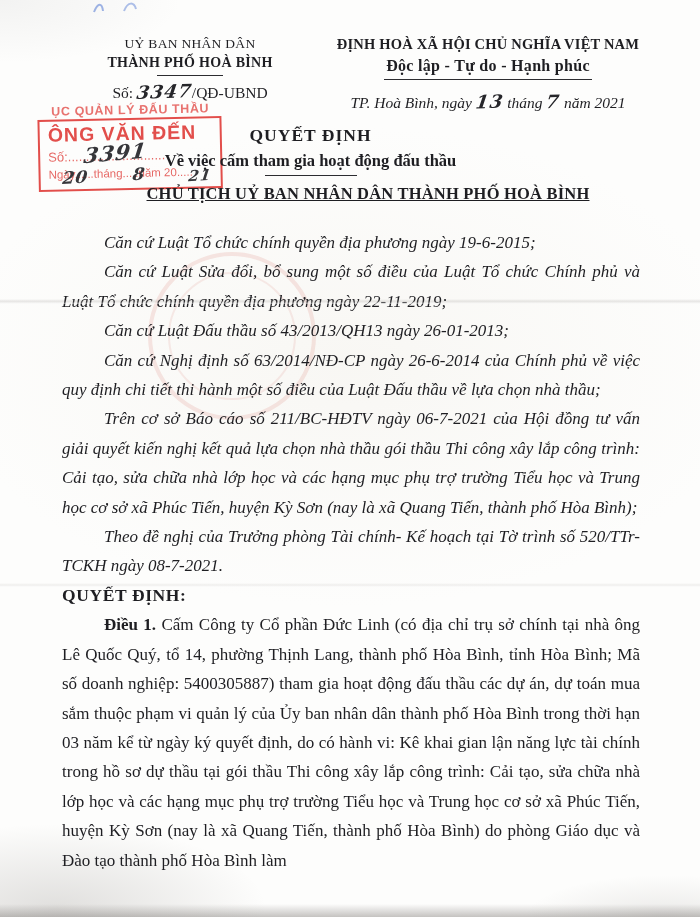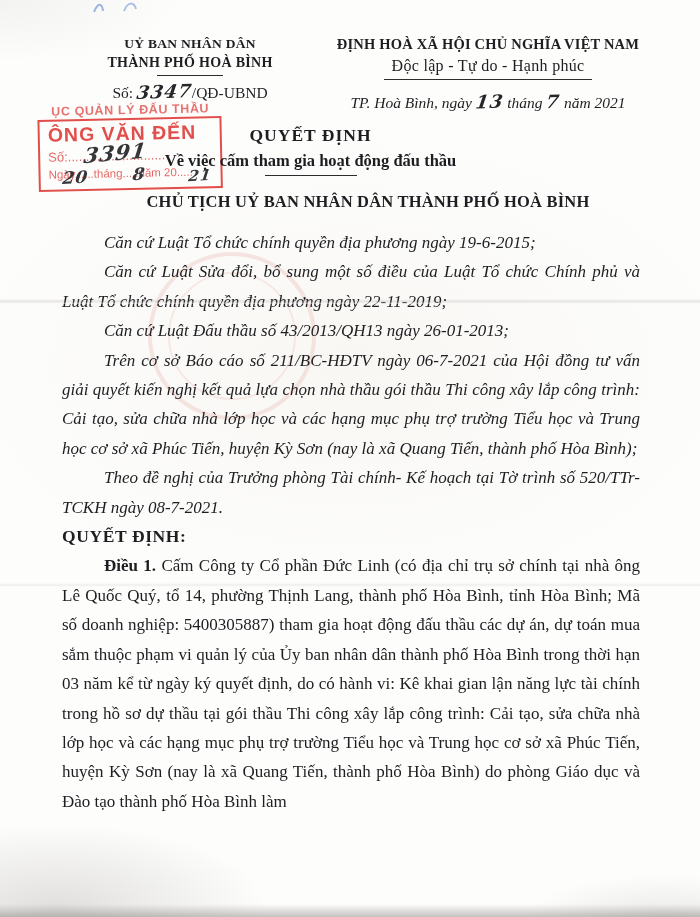--- a/index.html
+++ b/index.html
@@ -12,27 +12,27 @@
       radial-gradient(ellipse 200px 60px at 95% 100%, rgba(120,115,110,0.14), rgba(0,0,0,0) 70%),
       radial-gradient(ellipse 260px 90px at 0% 0%, rgba(150,150,150,0.10), rgba(0,0,0,0) 70%),
       radial-gradient(ellipse 500px 300px at 50% 40%, rgba(245,243,238,0.6), rgba(0,0,0,0) 80%),
       #fdfdfc;
     overflow:hidden;
     font-family:"Liberation Serif", serif;
     color:#1e1e22;
   }
   
   .hdr-left{position:absolute;left:84px;top:36px;width:212px;text-align:center;}
-  .hdr-left .l1{font-weight:bold;font-size:13.5px;letter-spacing:0.3px;}
+  .hdr-left .l1{font-weight:normal;font-size:13.5px;letter-spacing:0.3px;}
   .hdr-left .l2{font-weight:bold;font-size:14px;letter-spacing:0.3px;margin-top:3px;}
   .rule-left{width:66px;border-top:1.6px solid #2c2c30;margin:4px auto 0;}
   .so-line{margin-top:7px;font-size:15.5px;white-space:nowrap;}
   .hdr-right{position:absolute;left:316px;top:36px;width:344px;text-align:center;}
   .hdr-right .l1{font-weight:bold;font-size:14.5px;white-space:nowrap;letter-spacing:0.2px;}
-  .hdr-right .l2{font-weight:normal;font-size:16px;margin-top:4px;letter-spacing:0.3px;}
+  .hdr-right .l2{font-weight:bold;font-size:16px;margin-top:4px;letter-spacing:0.3px;}
   .rule-right{width:208px;border-top:1.7px solid #2c2c30;margin:4px auto 0;}
   .date-line{margin-top:13px;font-style:italic;font-size:15.5px;white-space:nowrap;}
   
   .hand{
     font-family:"DejaVu Serif", serif;
     font-style:italic;font-weight:bold;
     display:inline-block;transform:skewX(-10deg) rotate(-2deg);
     color:#26262a;font-size:1.18em;line-height:1;
     letter-spacing:1px;
   }
@@ -49,21 +49,21 @@
   .hand-year{position:absolute;top:50px;left:148px;font-size:15px;}
   
   .seal{position:absolute;left:148px;top:252px;width:160px;height:160px;border-radius:50%;
         border:4px solid rgba(205,75,65,0.13);}
   .seal::after{content:"";position:absolute;inset:16px;border-radius:50%;border:2px solid rgba(205,75,65,0.10);}
   
   .title-block{position:absolute;left:0;top:125px;width:621px;text-align:center;}
   .doc-title{font-weight:bold;font-size:17.5px;letter-spacing:1px;}
   .doc-subtitle{font-weight:bold;font-size:16.5px;margin-top:5px;}
   .subtitle-rule{width:92px;border-top:1.8px solid #2c2c30;margin:4px auto 0;}
-  .issuer{position:absolute;left:36px;top:192px;width:664px;text-align:center;font-weight:bold;font-size:16.5px;letter-spacing:0.2px;white-space:nowrap;}
+  .issuer{position:absolute;left:36px;top:184px;width:664px;text-align:center;font-weight:bold;font-size:16.5px;letter-spacing:0.2px;white-space:nowrap;text-decoration:underline;}
   
   .body-text{position:absolute;left:62px;top:228px;width:578px;font-size:17px;line-height:29.4px;}
   .recital{margin:0;text-indent:42px;text-align:justify;font-style:italic;}
   .op-heading{margin:0;text-align:left;font-weight:bold;font-size:17.5px;letter-spacing:0.6px;}
   .article{margin:0;text-indent:42px;text-align:justify;}
   .art-label{font-weight:bold;}
   
   .crease1{position:absolute;left:0;top:299px;width:700px;height:5px;
     background:linear-gradient(to bottom, rgba(0,0,0,0), rgba(115,110,105,0.16) 45%, rgba(255,255,255,0.5));}
   .crease2{position:absolute;left:0;top:583px;width:700px;height:4px;
@@ -125,20 +125,21 @@
     <div class="doc-subtitle">Về việc cấm tham gia hoạt động đấu thầu</div>
     <div class="subtitle-rule"></div>
   </div>
 
   <div class="issuer">CHỦ TỊCH UỶ BAN NHÂN DÂN THÀNH PHỐ HOÀ BÌNH</div>
 
   <div class="body-text">
     <p class="recital">Căn cứ Luật Tổ chức chính quyền địa phương ngày 19-6-2015;</p>
     <p class="recital">Căn cứ Luật Sửa đổi, bổ sung một số điều của Luật Tổ chức Chính phủ và Luật Tổ chức chính quyền địa phương ngày 22-11-2019;</p>
     <p class="recital">Căn cứ Luật Đấu thầu số 43/2013/QH13 ngày 26-01-2013;</p>
+    <p class="recital">Căn cứ Nghị định số 63/2014/NĐ-CP ngày 26-6-2014 của Chính phủ về việc quy định chi tiết thi hành một số điều của Luật Đấu thầu về lựa chọn nhà thầu;</p>
     <p class="recital">Trên cơ sở Báo cáo số 211/BC-HĐTV ngày 06-7-2021 của Hội đồng tư vấn giải quyết kiến nghị kết quả lựa chọn nhà thầu gói thầu Thi công xây lắp công trình: Cải tạo, sửa chữa nhà lớp học và các hạng mục phụ trợ trường Tiểu học và Trung học cơ sở xã Phúc Tiến, huyện Kỳ Sơn (nay là xã Quang Tiến, thành phố Hòa Bình);</p>
     <p class="recital">Theo đề nghị của Trưởng phòng Tài chính- Kế hoạch tại Tờ trình số 520/TTr-TCKH ngày 08-7-2021.</p>
     <p class="op-heading">QUYẾT ĐỊNH:</p>
     <p class="article"><span class="art-label">Điều 1.</span> <span>Cấm Công ty Cổ phần Đức Linh (có địa chỉ trụ sở chính tại nhà ông Lê Quốc Quý, tổ 14, phường Thịnh Lang, thành phố Hòa Bình, tỉnh Hòa Bình; Mã số doanh nghiệp: 5400305887) tham gia hoạt động đấu thầu các dự án, dự toán mua sắm thuộc phạm vi quản lý của Ủy ban nhân dân thành phố Hòa Bình trong thời hạn 03 năm kể từ ngày ký quyết định, do có hành vi: Kê khai gian lận năng lực tài chính trong hồ sơ dự thầu tại gói thầu Thi công xây lắp công trình: Cải tạo, sửa chữa nhà lớp học và các hạng mục phụ trợ trường Tiểu học và Trung học cơ sở xã Phúc Tiến, huyện Kỳ Sơn (nay là xã Quang Tiến, thành phố Hòa Bình) do phòng Giáo dục và Đào tạo thành phố Hòa Bình làm</span></p>
   </div>
 
   <div class="crease1"></div>
   <div class="crease2"></div>
   <div class="bottom-edge"></div>
 </div>

